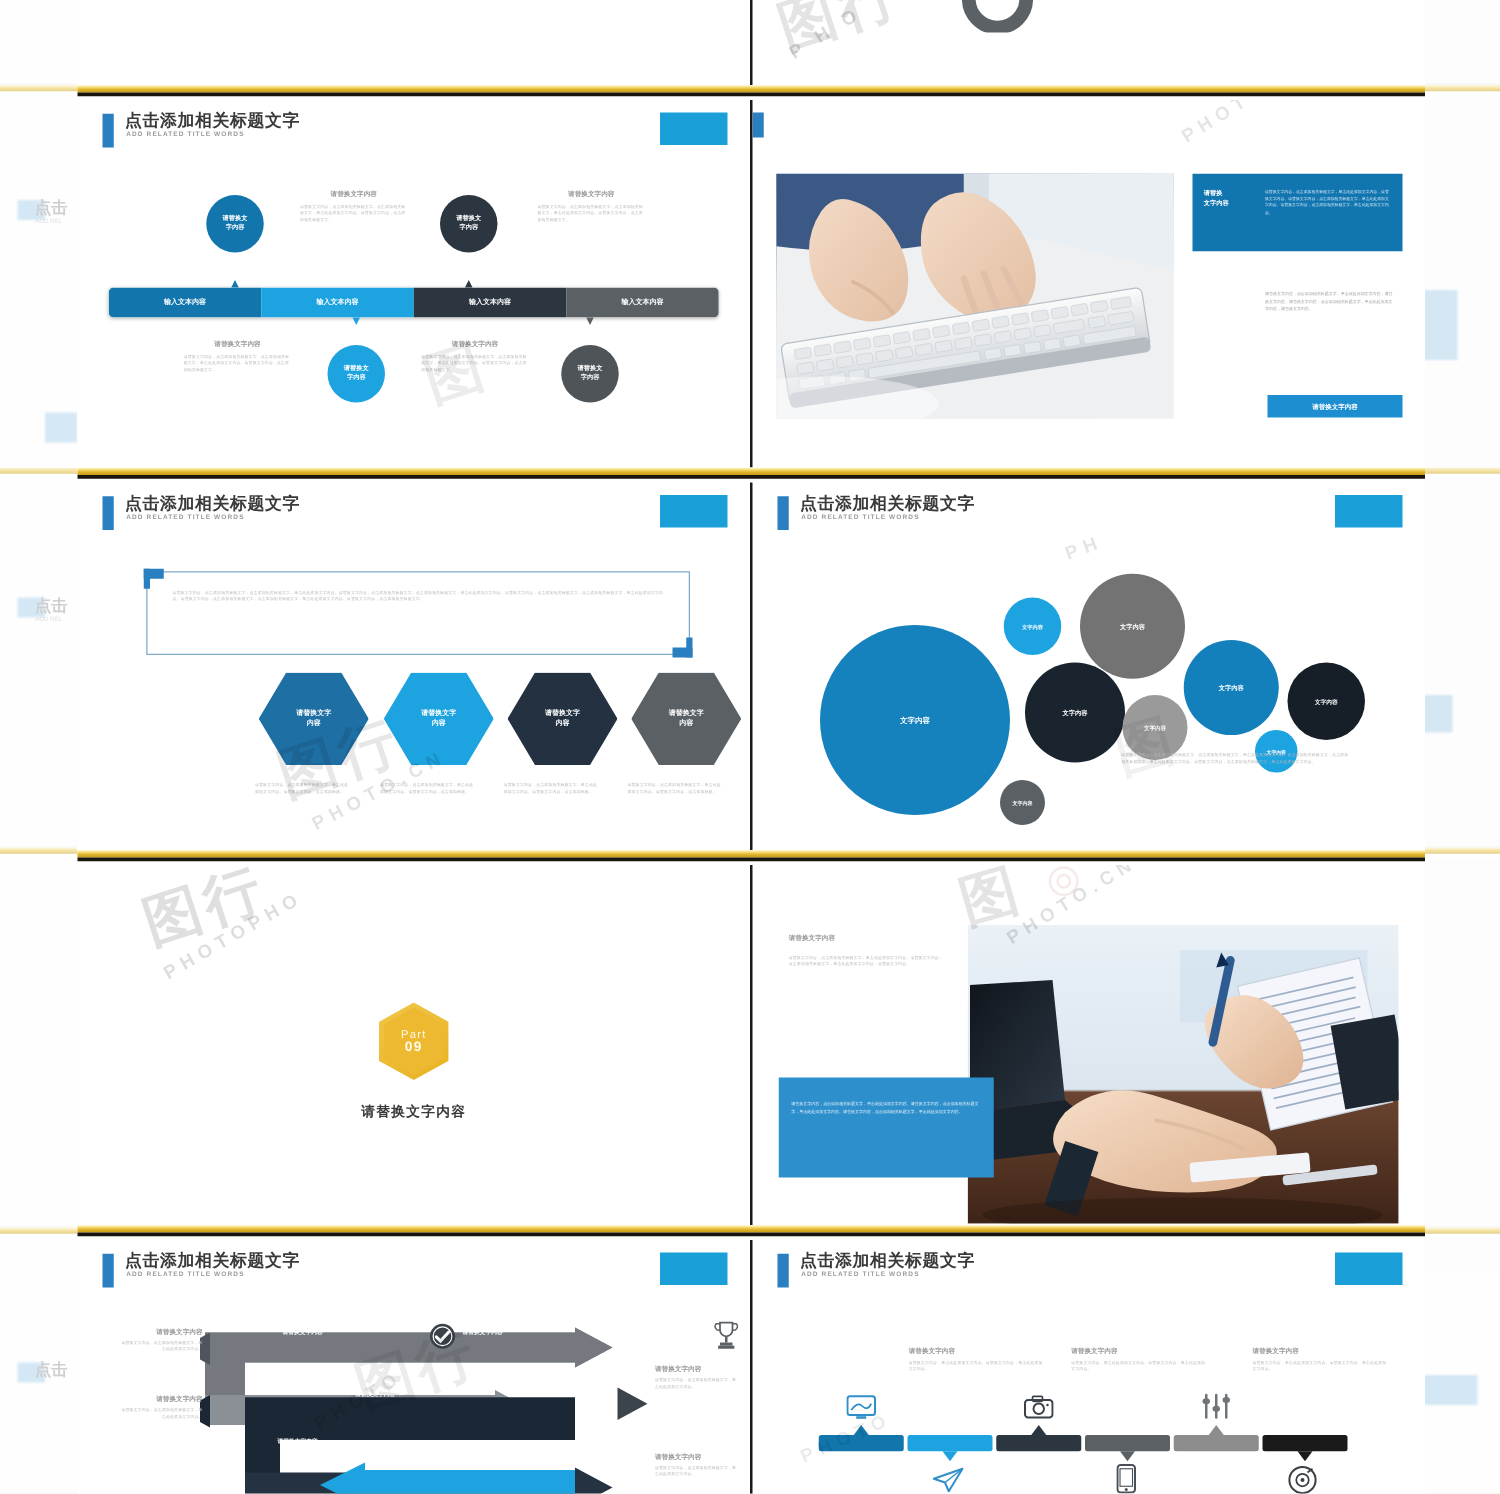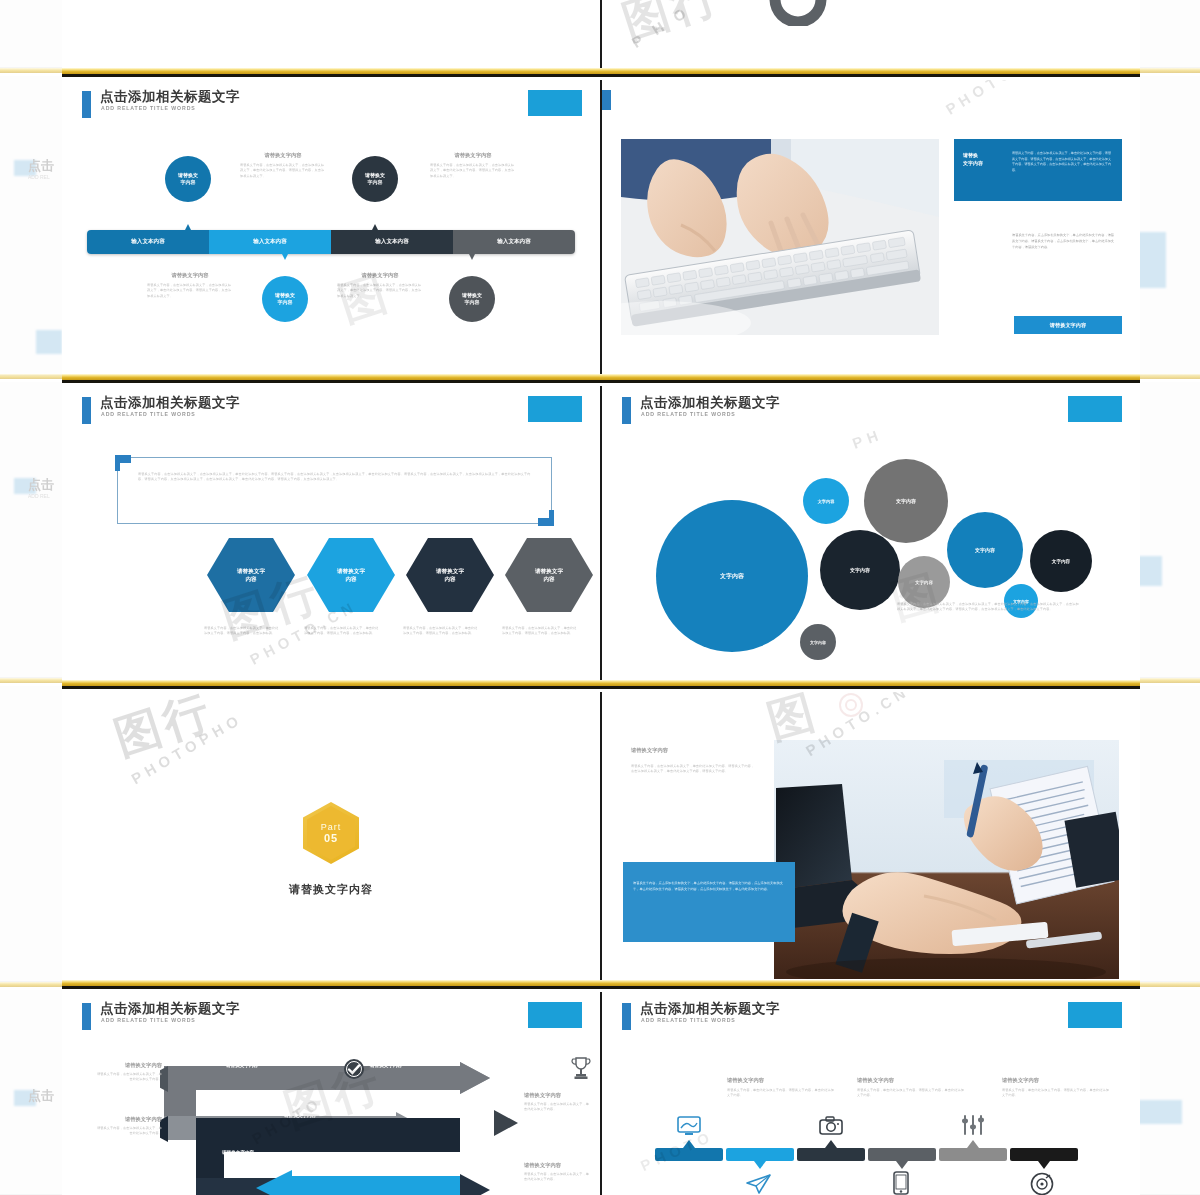--- a/index.html
+++ b/index.html
@@ -395,21 +395,21 @@
       <div class="wm wm-en" style="left:250px;top:44px;transform:rotate(-20deg);opacity:.10;">PH</div>
       <div class="wm wm-cn" style="left:290px;top:180px;transform:rotate(-16deg);opacity:.05;">图</div>
     </div>
     <div class="vdiv" style="left:538px;top:386px;height:294px;"></div>
     <div class="gold-bar" style="top:680px;"></div>
 
     <div class="slide" style="left:0;top:692px;width:538px;height:288px;">
       <div class="part-hex" style="left:241px;top:110px;">
         <div class="part-hex-in"></div>
         <div class="part-word">Part</div>
-        <div class="part-num">05</div>
+        <div class="part-num">09</div>
       </div>
       <div class="part-cap" style="left:0;top:190px;">请替换文字内容</div>
       <div class="wm wm-cn" style="left:52px;top:2px;transform:rotate(-18deg);opacity:.12;">图行</div>
       <div class="wm wm-en" style="left:62px;top:48px;transform:rotate(-30deg);opacity:.13;">PHOTOPHO</div>
     </div>
 
     <div class="slide" style="left:540px;top:692px;width:538px;height:288px;">
       <div class="cap" style="position:absolute;left:29px;top:55px;">请替换文字内容</div>
       <div class="micro" style="position:absolute;left:29px;top:72px;width:125px;">请替换文字内容，点击添加相关标题文字，单击此处添加文字内容。请替换文字内容，点击添加相关标题文字，单击此处添加文字内容，请替换文字内容。</div>
 

